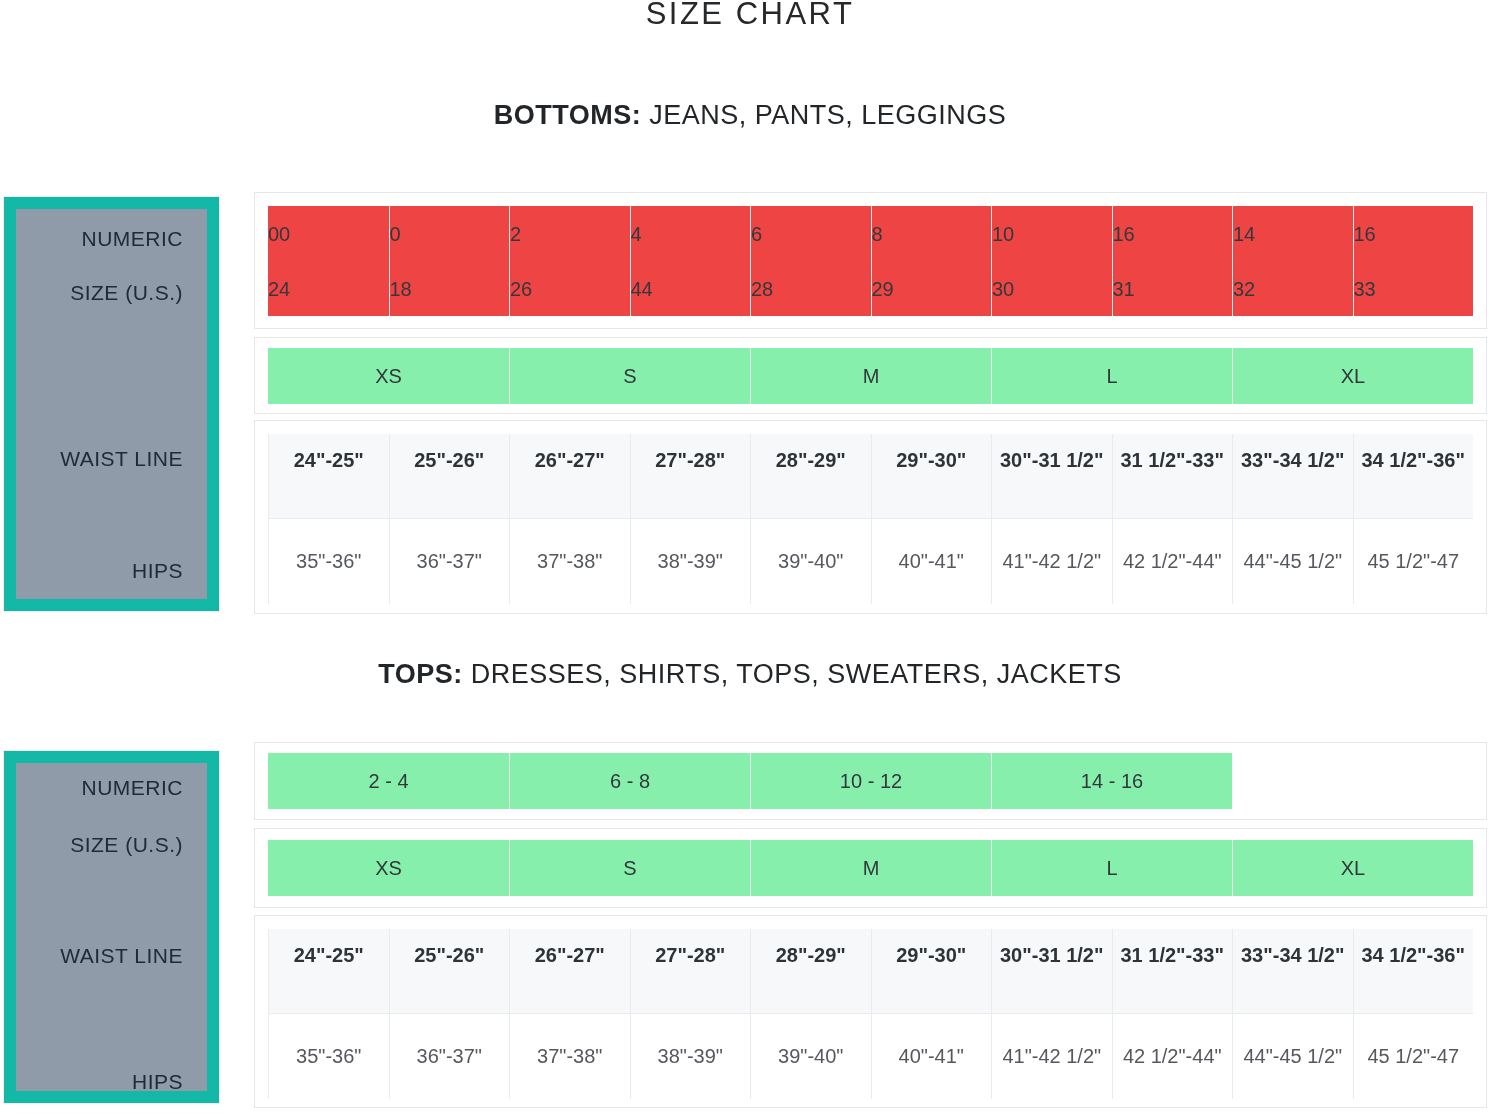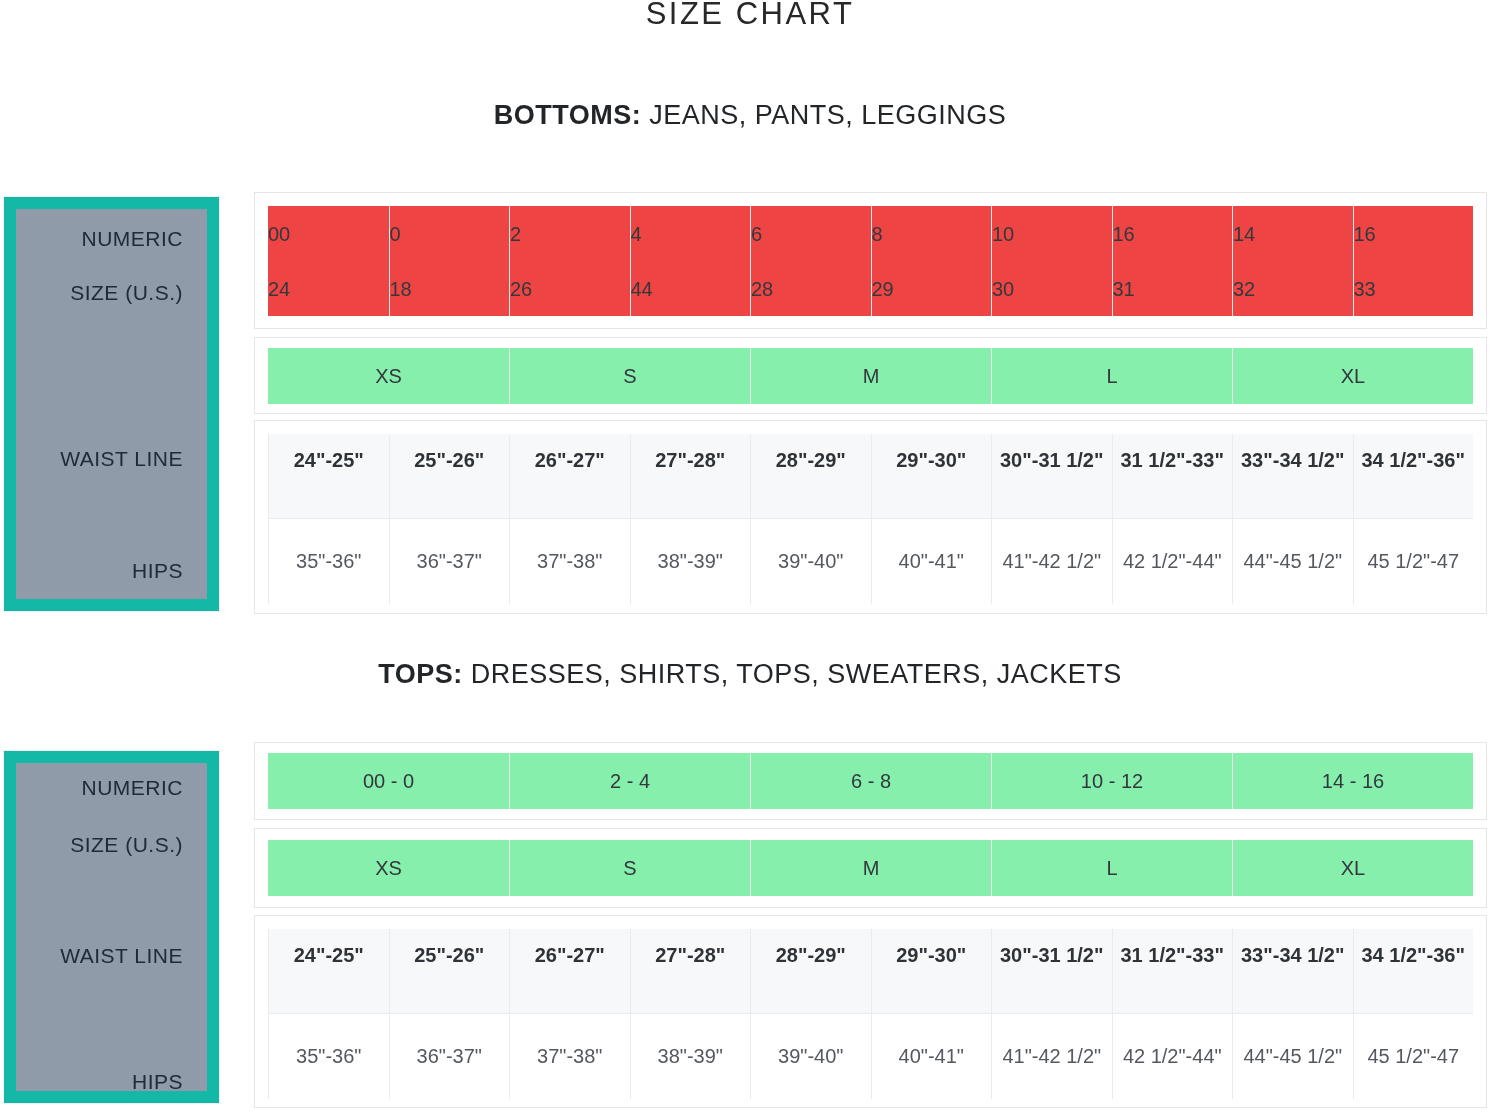--- a/index.html
+++ b/index.html
@@ -207,21 +207,20 @@
     <div class="sidebar-box">
       <div class="side-label l-numeric">NUMERIC</div>
       <div class="side-label l-sizeus">SIZE (U.S.)</div>
       <div class="side-label l-waist">WAIST LINE</div>
       <div class="side-label l-hips">HIPS</div>
     </div>
   </div>
 
   <div class="block t2-numeric">
     <div class="grid5">
-        <div class="pill-cell">00 - 0</div>
         <div class="pill-cell">2 - 4</div>
         <div class="pill-cell">6 - 8</div>
         <div class="pill-cell">10 - 12</div>
         <div class="pill-cell">14 - 16</div>
       </div>
   </div>
 
   <div class="block t2-letters">
     <div class="grid5">
         <div class="pill-cell">XS</div>

